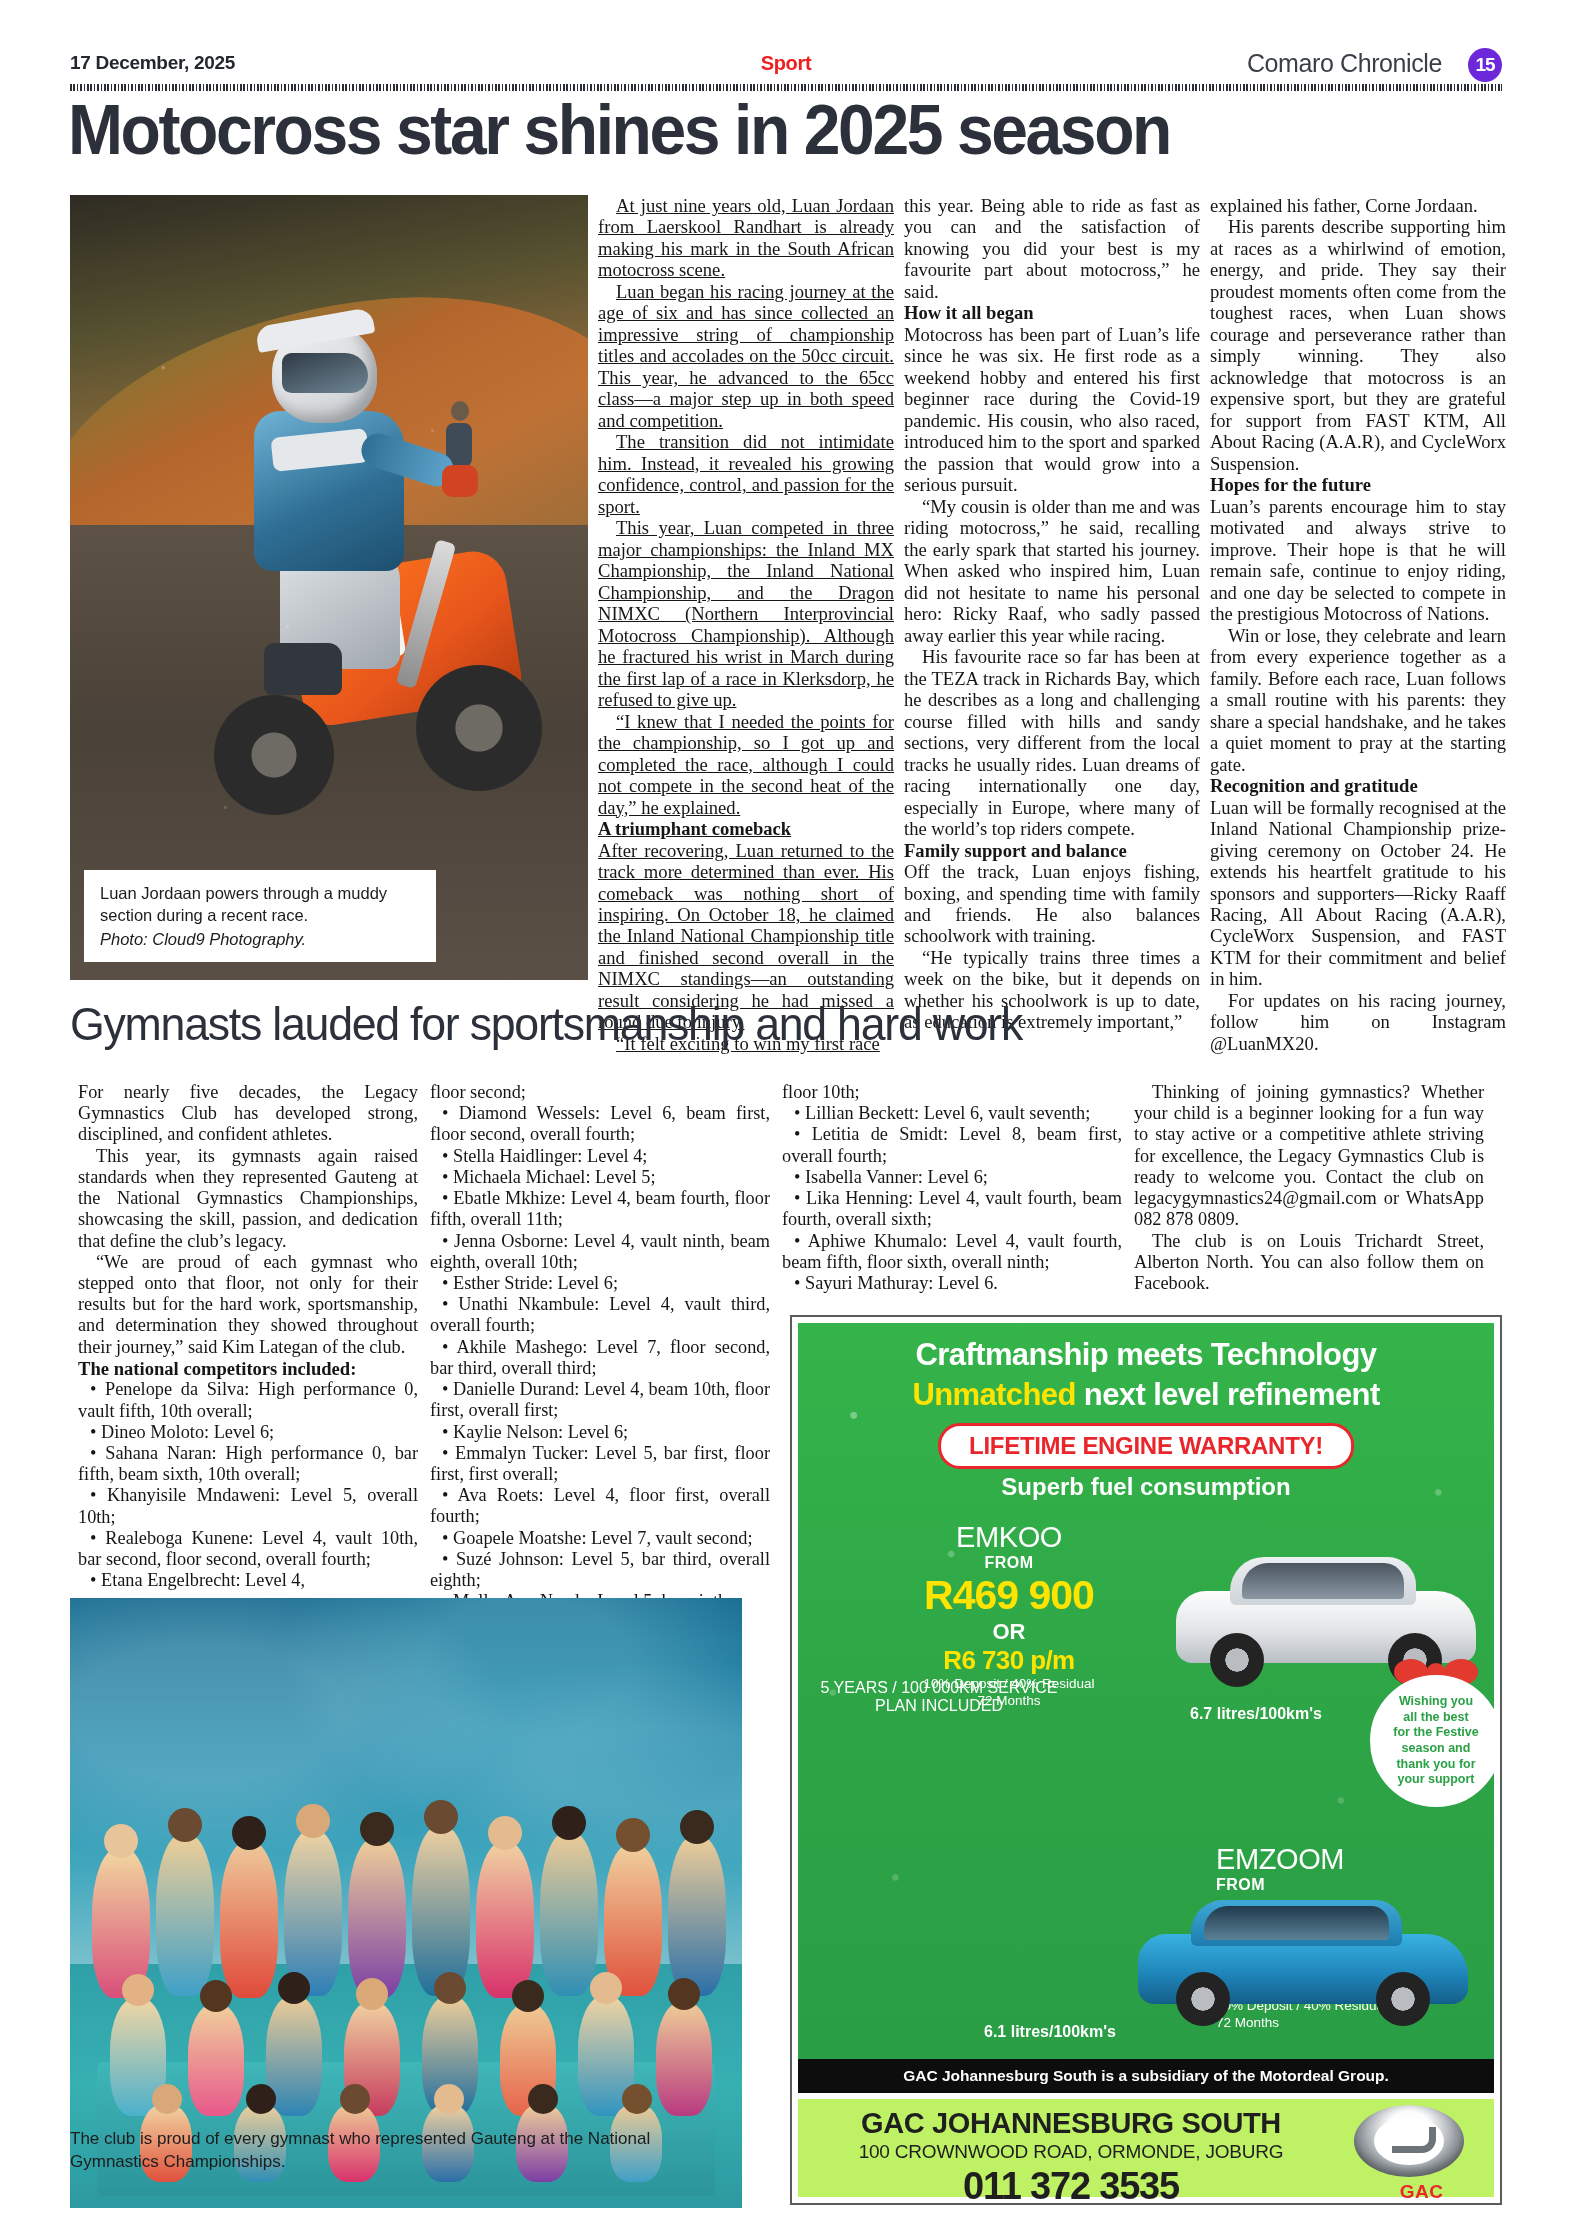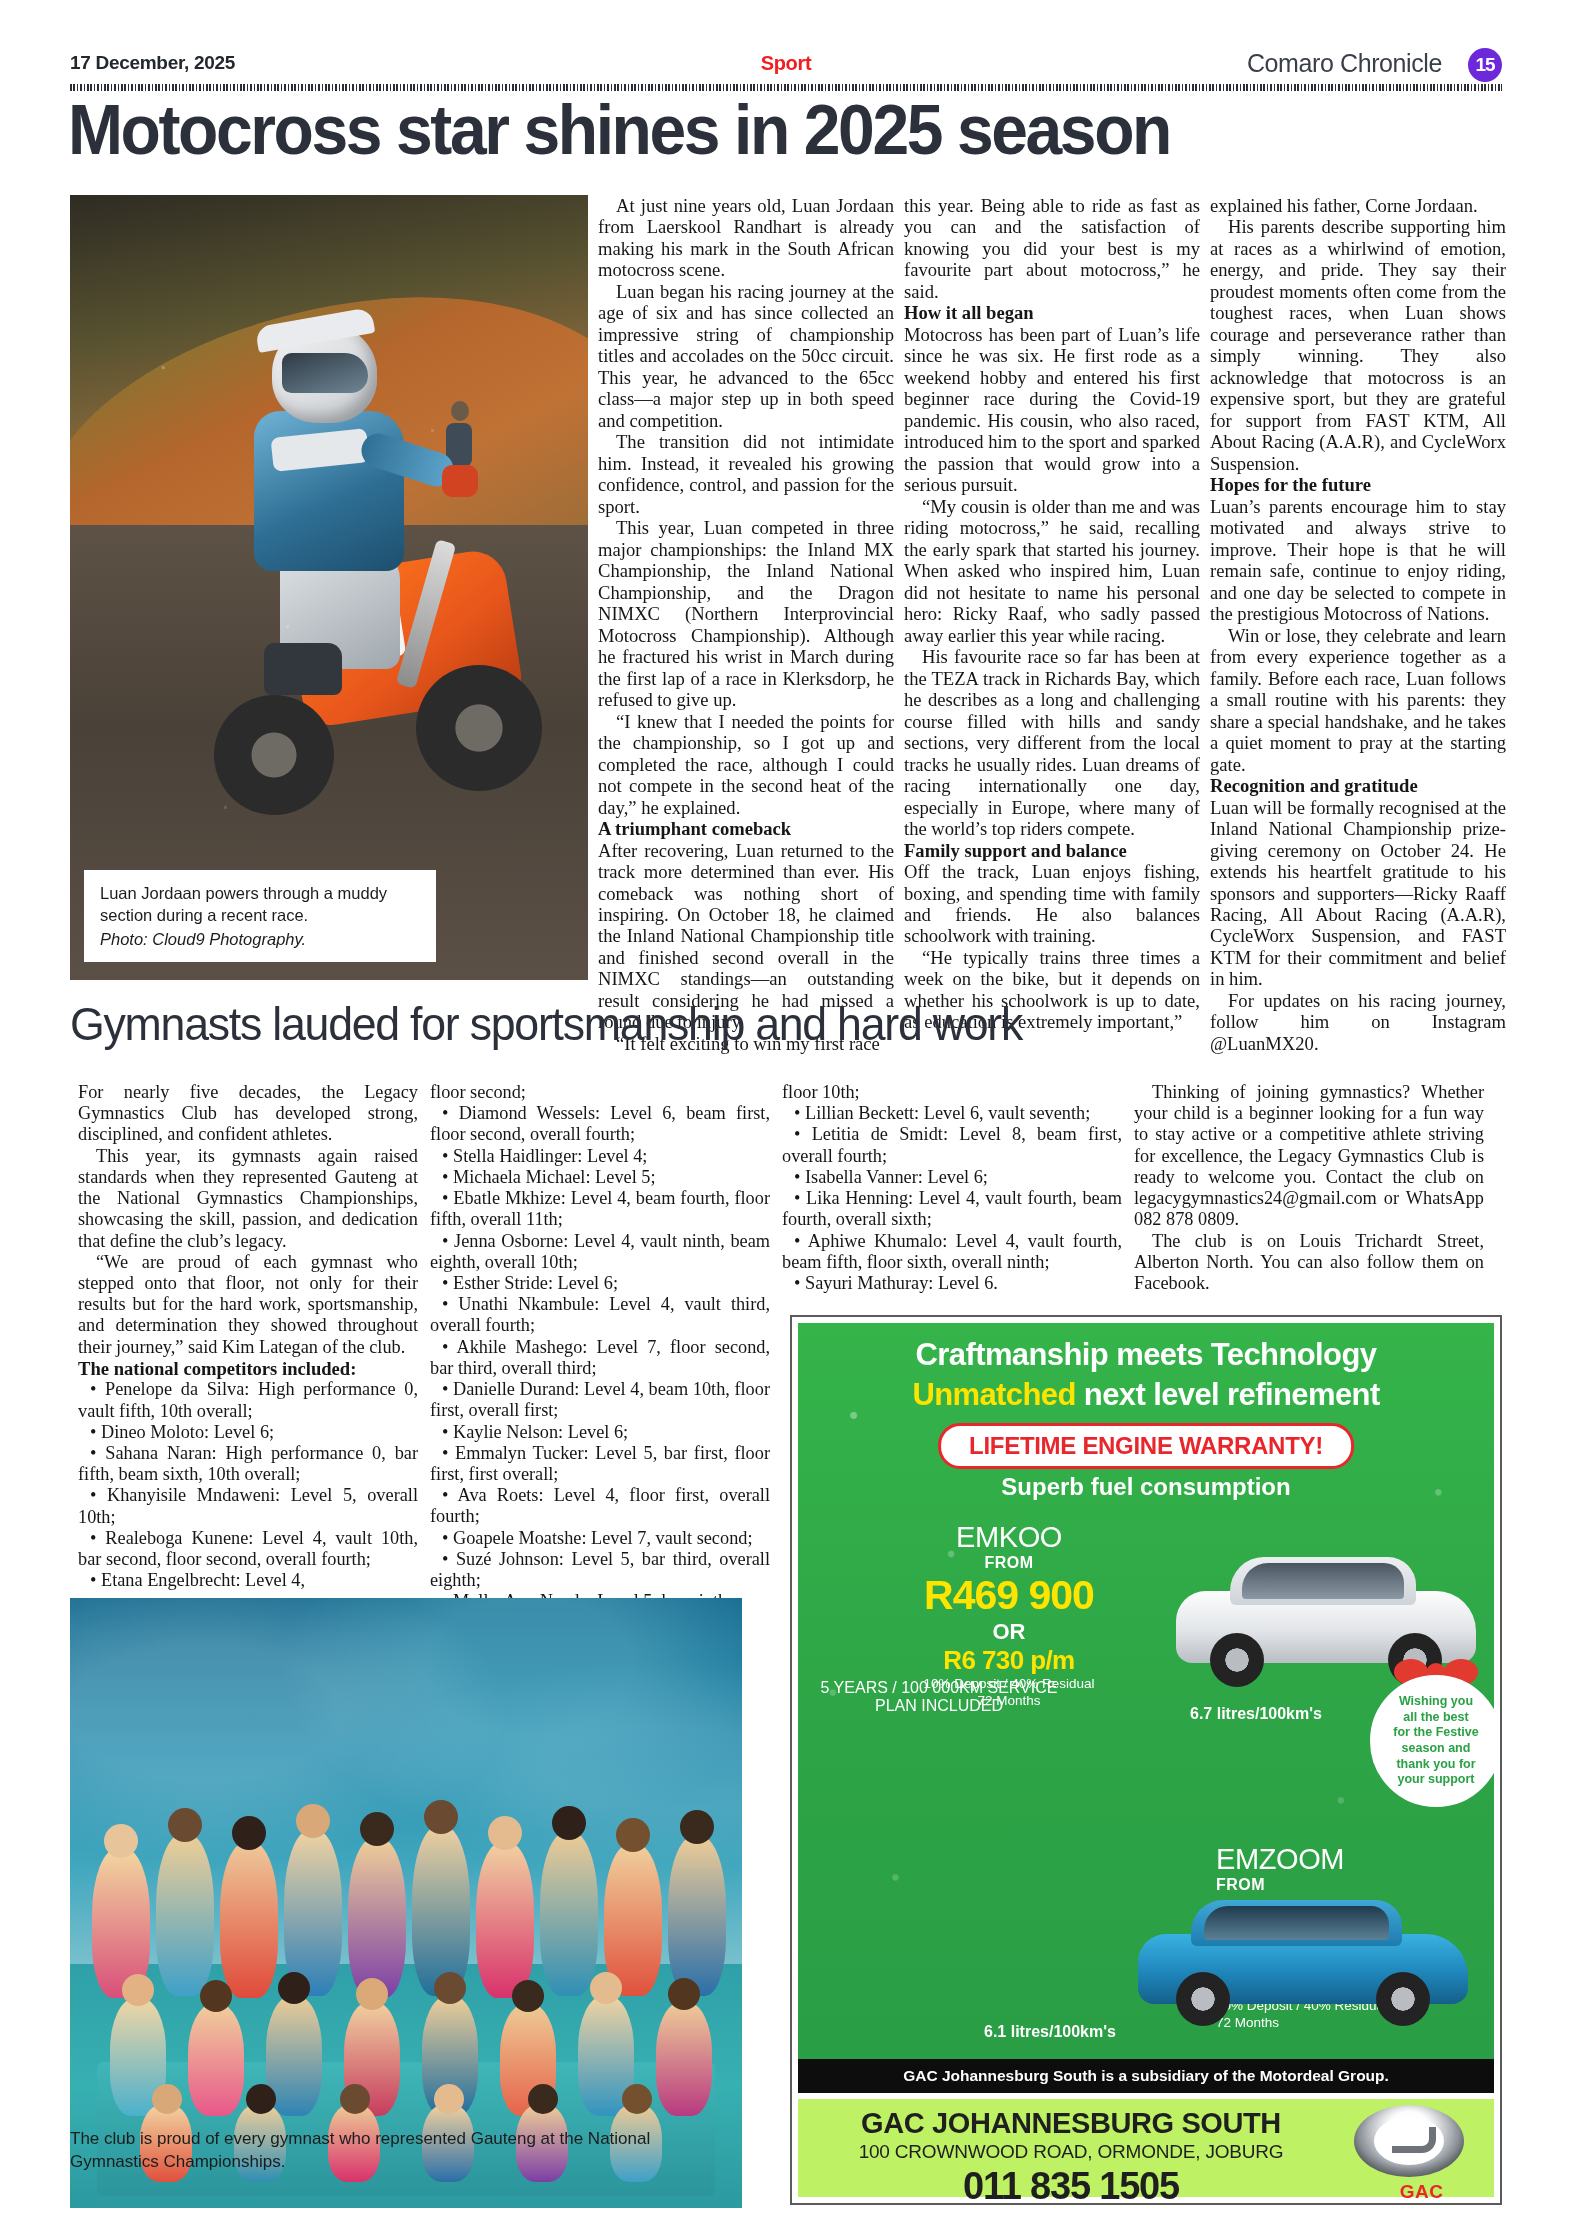--- a/index.html
+++ b/index.html
@@ -133,21 +133,21 @@
     font-family:"Liberation Sans", sans-serif;
     font-size:16.5px; line-height:1.35; color:#1c1c1c;
   }
   .photo-caption .credit { font-style:italic; display:block; margin-top:1px; }
 
   .col { position:absolute; top:0; width:296px; font-size:18.6px; line-height:1.156;
     text-align:justify; color:#161616; }
   .col p { margin:0; text-indent:18px; }
   .col p.noindent { text-indent:0; }
   .col h3 { margin:0; font-size:18.6px; line-height:1.156; font-weight:700; text-indent:0; }
-  .art1 .c1 { left:528px; }
+  .art1 .c1 { left:528px;text-decoration:underline; }
   .art1 .c2 { left:834px; }
   .art1 .c3 { left:1140px; width:296px; }
 
   
   .head2 {
     position:absolute; left:70px; top:1000px; width:1432px;
     font-family:"Liberation Sans", sans-serif;
     font-weight:400; font-size:47px; line-height:1.0;
     letter-spacing:-1.3px; color:#2b303a;
     transform:scaleX(0.95); transform-origin:left top;
@@ -529,21 +529,21 @@
         <div class="tyre" style="left:38px;"></div>
           <div class="tyre" style="right:38px;"></div>
       </div>
     </div>
 
     <div class="ad-sub">GAC Johannesburg South is a subsidiary of the Motordeal Group.</div>
 
     <div class="ad-footer">
       <div class="ad-dealer">GAC JOHANNESBURG SOUTH</div>
       <div class="ad-addr">100 CROWNWOOD ROAD, ORMONDE, JOBURG</div>
-      <div class="ad-tel">011 835 1505</div>
+      <div class="ad-tel">011 372 3535</div>
       <div class="ad-logo">
         <div class="ring"></div>
           <div class="inner"></div>
           <div class="hook"></div>
         <div class="txt">GAC MOTOR</div>
       </div>
 
     </div>
   </div>
 

